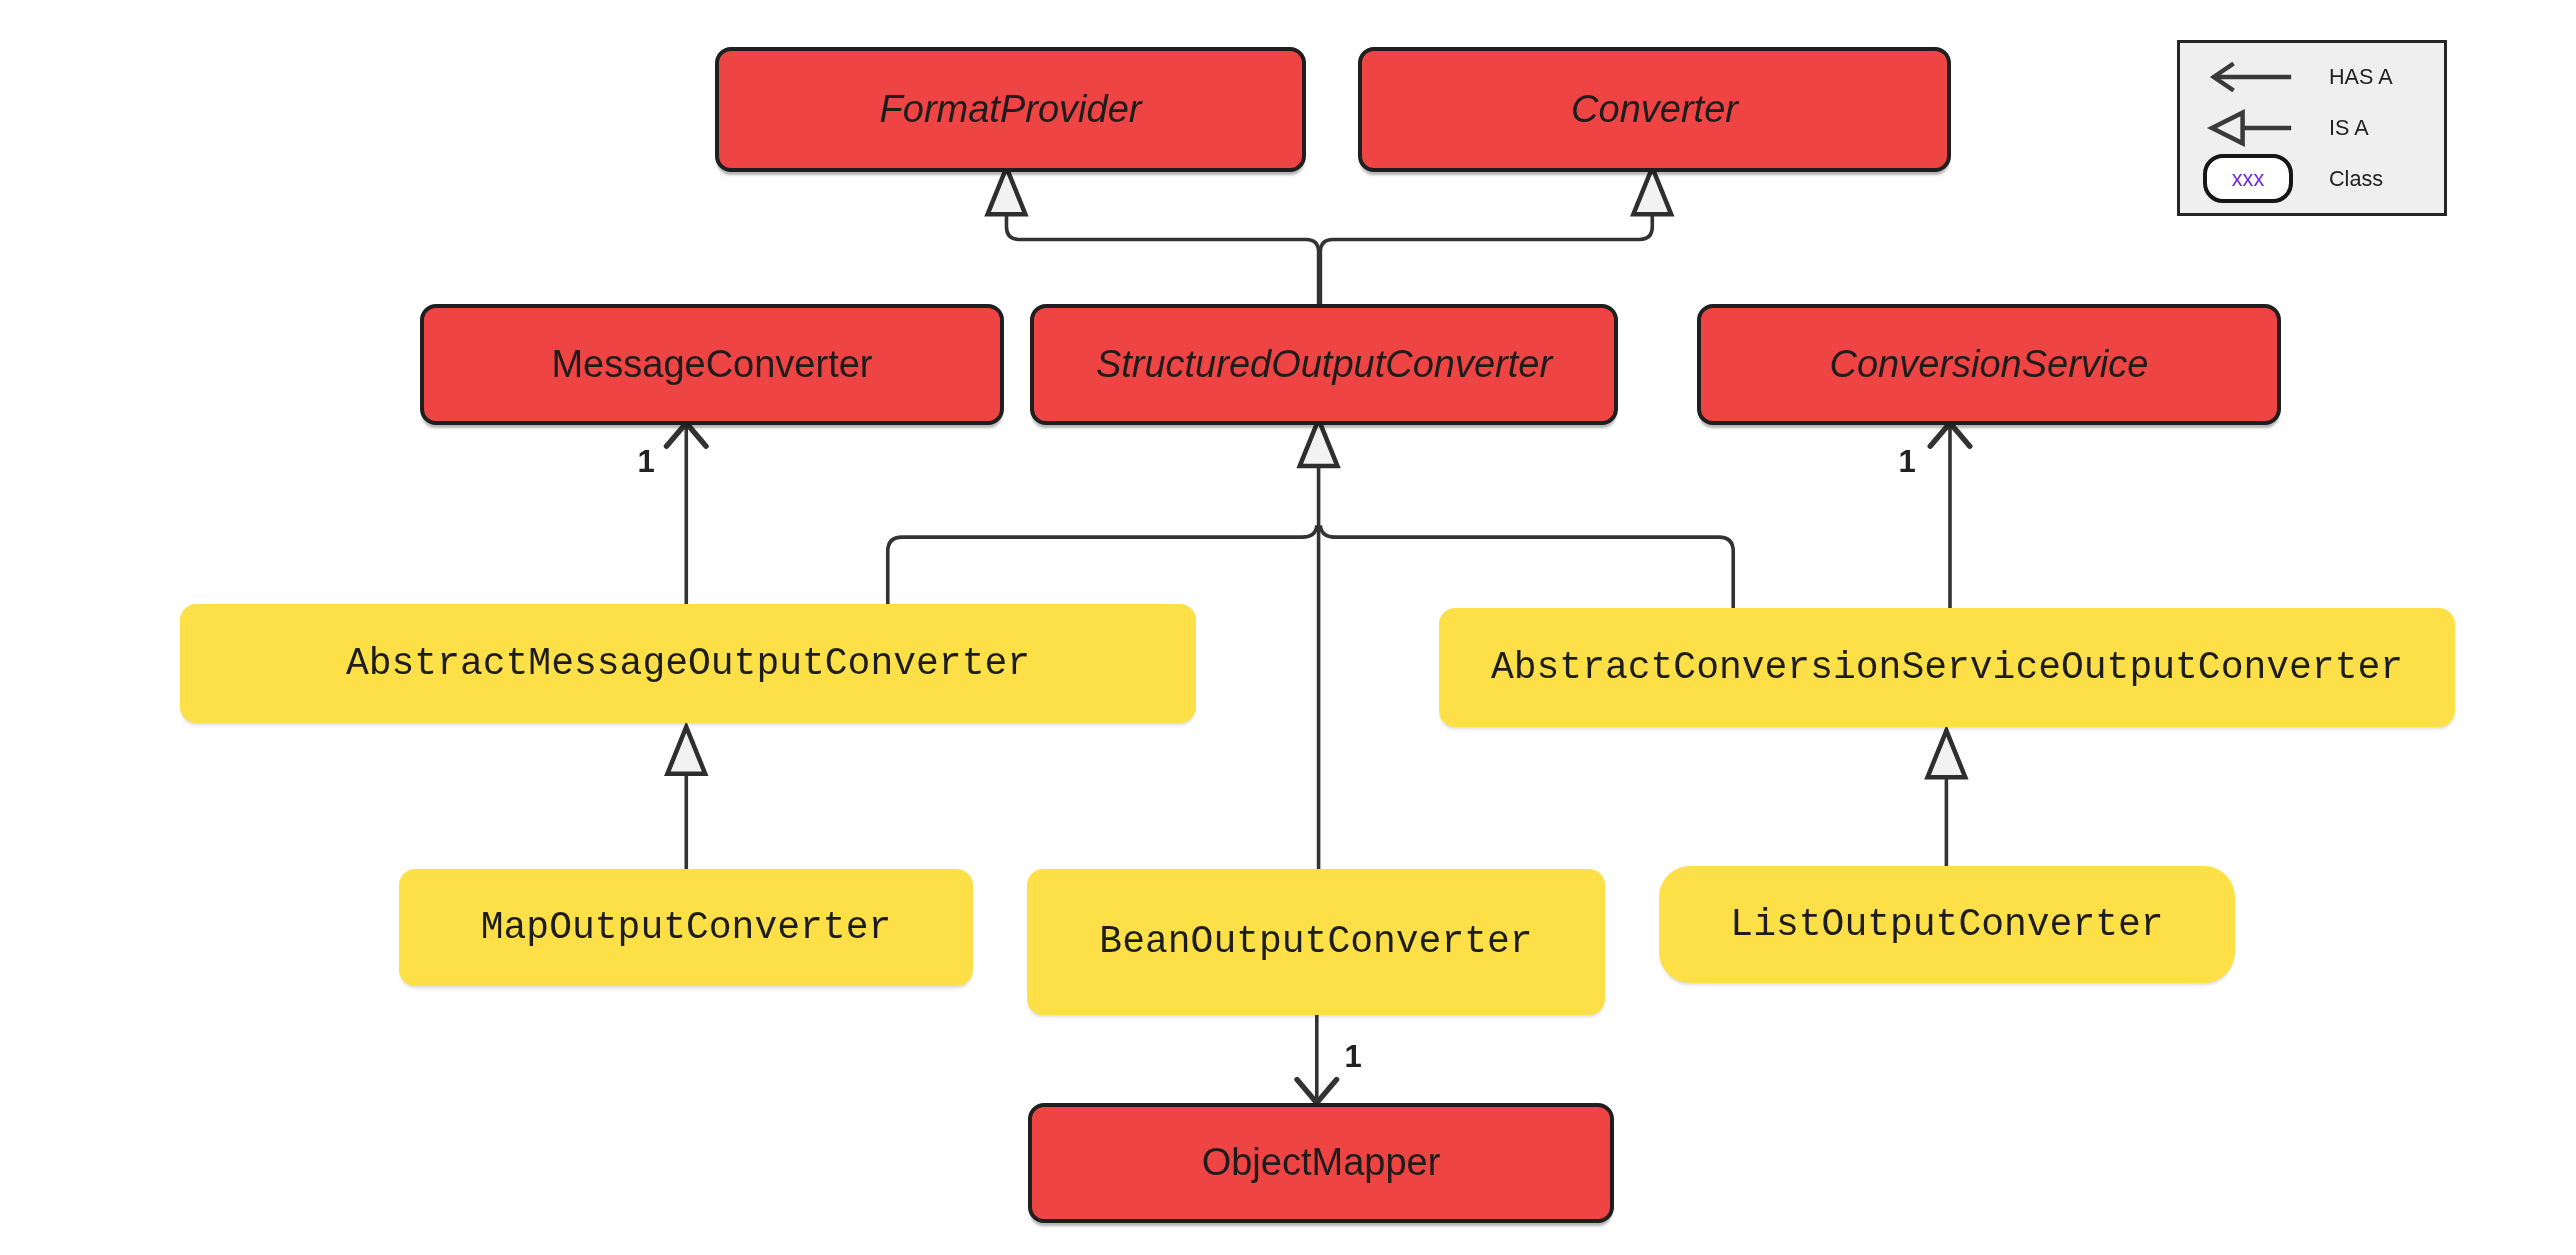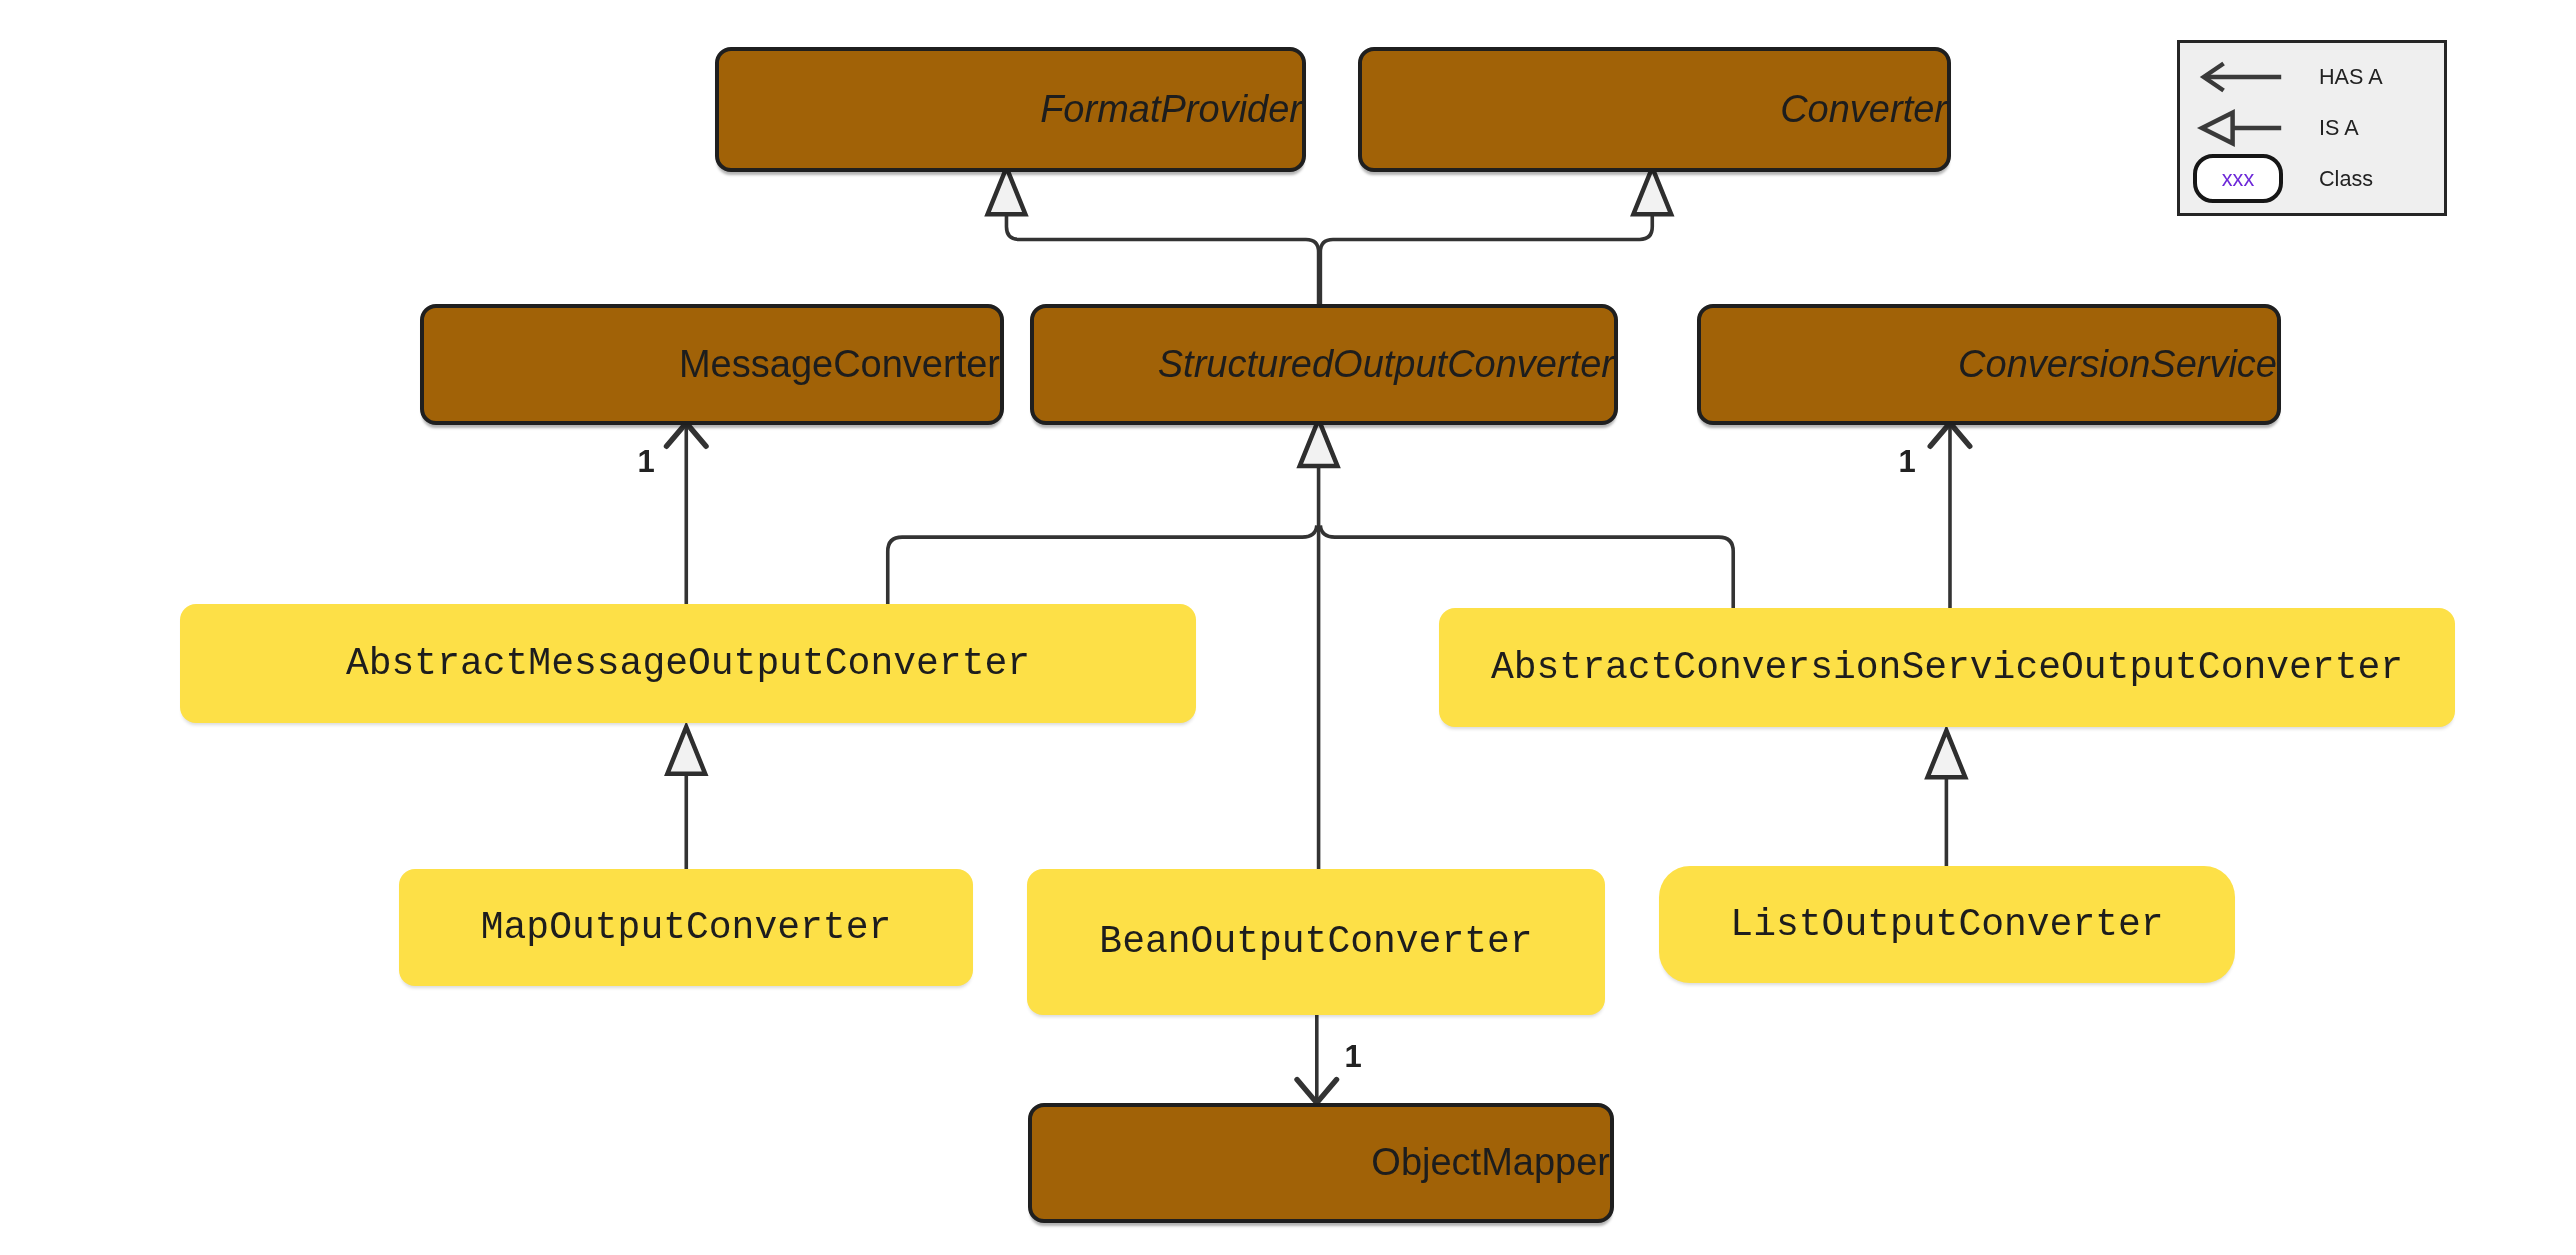--- a/index.html
+++ b/index.html
@@ -23,24 +23,23 @@
     display: flex;
     align-items: center;
     justify-content: center;
     border-radius: 16px;
     font-size: 38px;
     line-height: 1.1;
     white-space: nowrap;
     color: #1d1d1d;
   }
   .node.outline {
-    background: #a16207;
+    background: #ef4444;
     border: 4.5px solid #1f1f1f;
     box-shadow: 0 5.4px 2.7px -2.7px rgba(0,0,0,0.30);
-    justify-content: flex-end;
   }
   .node.impl {
     background: #fde047;
     border: none;
     box-shadow: 0 4.5px 3.6px -2.7px rgba(0,0,0,0.15);
     font-family: Liberation Mono, monospace;
   }
   .node.iface { font-style: italic; }
   .mult {
     position: absolute;
@@ -55,21 +54,21 @@
   .legend {
     position: absolute;
     left: 2177px; top: 40px;
     width: 270px; height: 176px;
     background: #efefef;
     border: 3.6px solid #262626;
     box-sizing: border-box;
     display: flex;
     flex-direction: column;
     justify-content: space-around;
-    padding: 9px 13px;
+    padding: 9px 23px;
   }
   .legend-row {
     display: flex;
     align-items: center;
     gap: 16px;
     height: 52px;
   }
   .legend-icon-wrap {
     width: 110px;
     display: flex;

